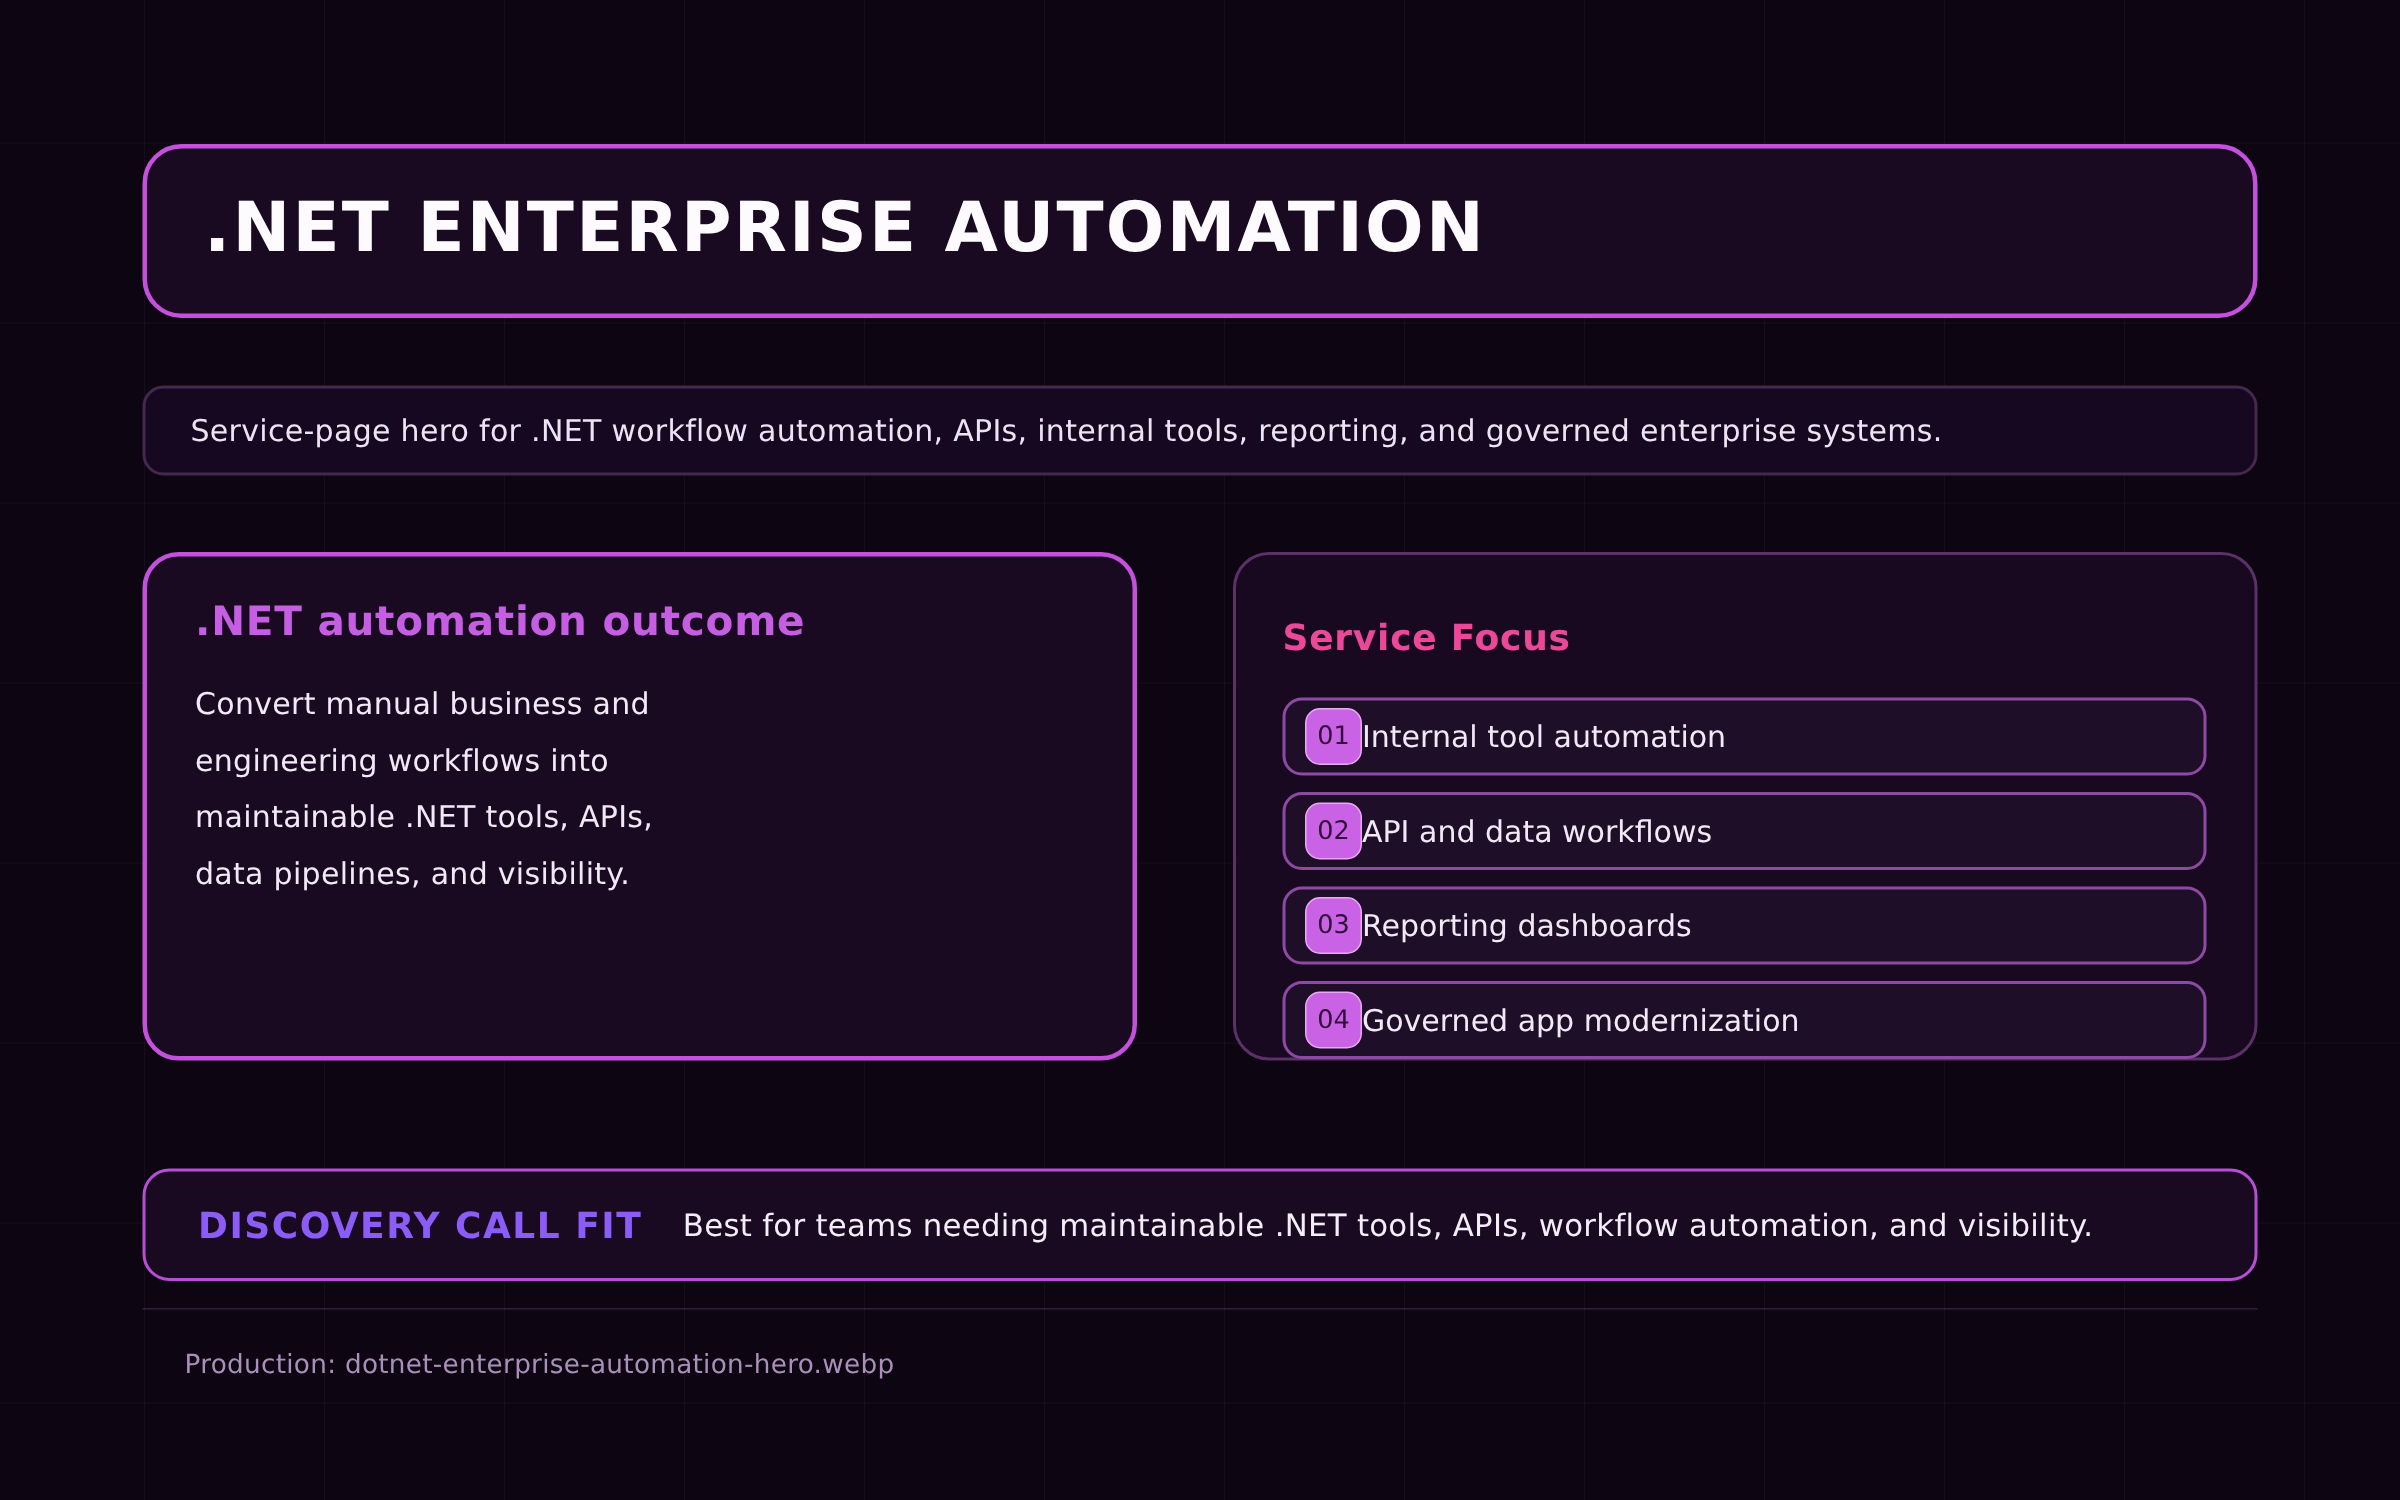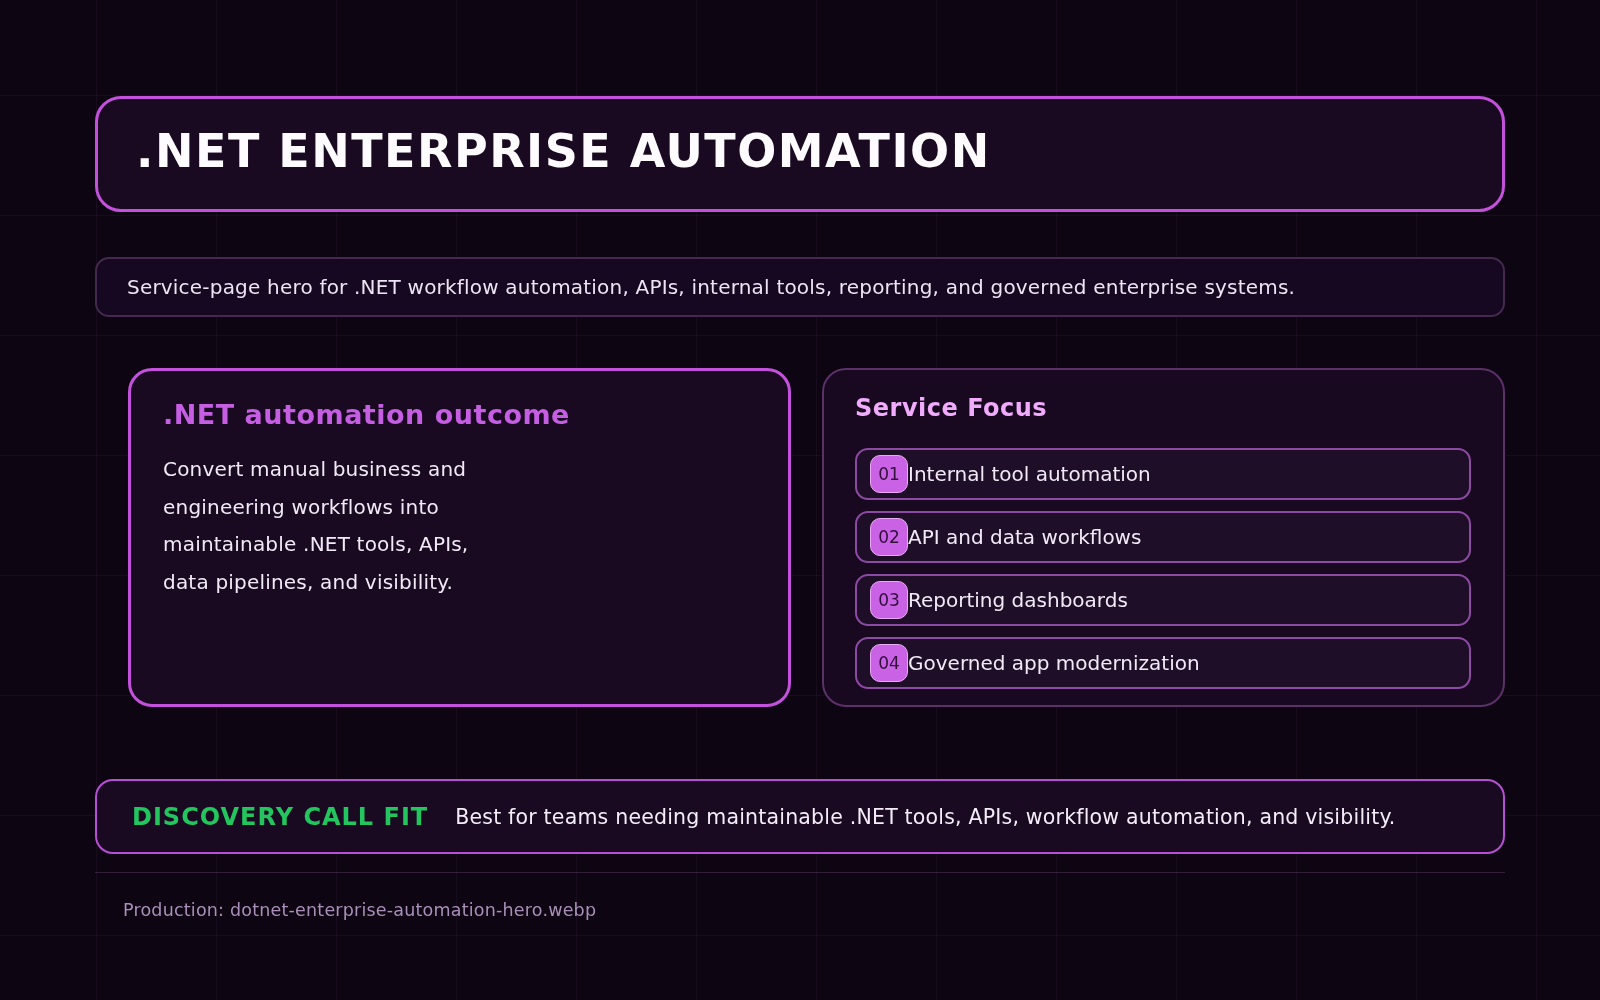--- a/index.html
+++ b/index.html
@@ -36,39 +36,38 @@
     background:#160820;
   }
   .subtitle-box p { font-size:20px; color:#ece4f3; letter-spacing:0.2px; }
 
   
   .outcome-card {
     left:95px; top:368px; width:663px; height:339px;
     border:3px solid #c351dc; border-radius:24px;
     padding:28px 34px 0 32px;
     background:#190a21;
-    margin-left:33px;
   }
   .outcome-card h2 {
     font-size:27px; font-weight:700; color:#c55ee2; letter-spacing:0.5px;
   }
   .outcome-body { margin-top:21px; }
   .outcome-body .line {
     font-size:20px; line-height:37.5px; color:#f1eaf6; letter-spacing:0.2px;
   }
 
   
   .focus-card {
     left:822px; top:368px; width:683px; height:339px;
     border:2px solid #5b3168; border-radius:24px;
     padding:24px 32px 0 31px;
     background:#180920;
   }
   .focus-card h2 {
-    font-size:24px; font-weight:700; color:#f0abfc; letter-spacing:0.5px;
+    font-size:24px; font-weight:700; color:#ec4899; letter-spacing:0.5px;margin-top:17px;
   }
   .focus-list { margin-top:26px; }
   .focus-item {
     height:52px; margin-bottom:11px;
     border:2px solid #8d4aa2; border-radius:13px;
     background:#1f0e28;
     display:flex; align-items:center; padding-left:13px;
     cursor:pointer;
   }
   .num-badge {
@@ -80,21 +79,21 @@
   .focus-item .label { margin-left:0; font-size:20px; color:#f1eaf6; }
 
   
   .discovery-bar {
     left:95px; top:779px; width:1410px; height:75px;
     border:2.5px solid #b64fd4; border-radius:18px;
     display:flex; align-items:center; padding-left:35px;
     background:#190a21;
   }
   .discovery-bar .kicker {
-    font-size:24px; font-weight:800; letter-spacing:1px; color:#22c55e;
+    font-size:24px; font-weight:800; letter-spacing:1px; color:#8b5cf6;
   }
   .discovery-bar .blurb {
     margin-left:27px; font-size:20.5px; color:#f3edf7; letter-spacing:0.2px;
   }
 
   
   .footer-divider {
     position:absolute; left:95px; top:872px; width:1410px; height:1px;
     background:rgba(185,125,205,0.22);
   }

